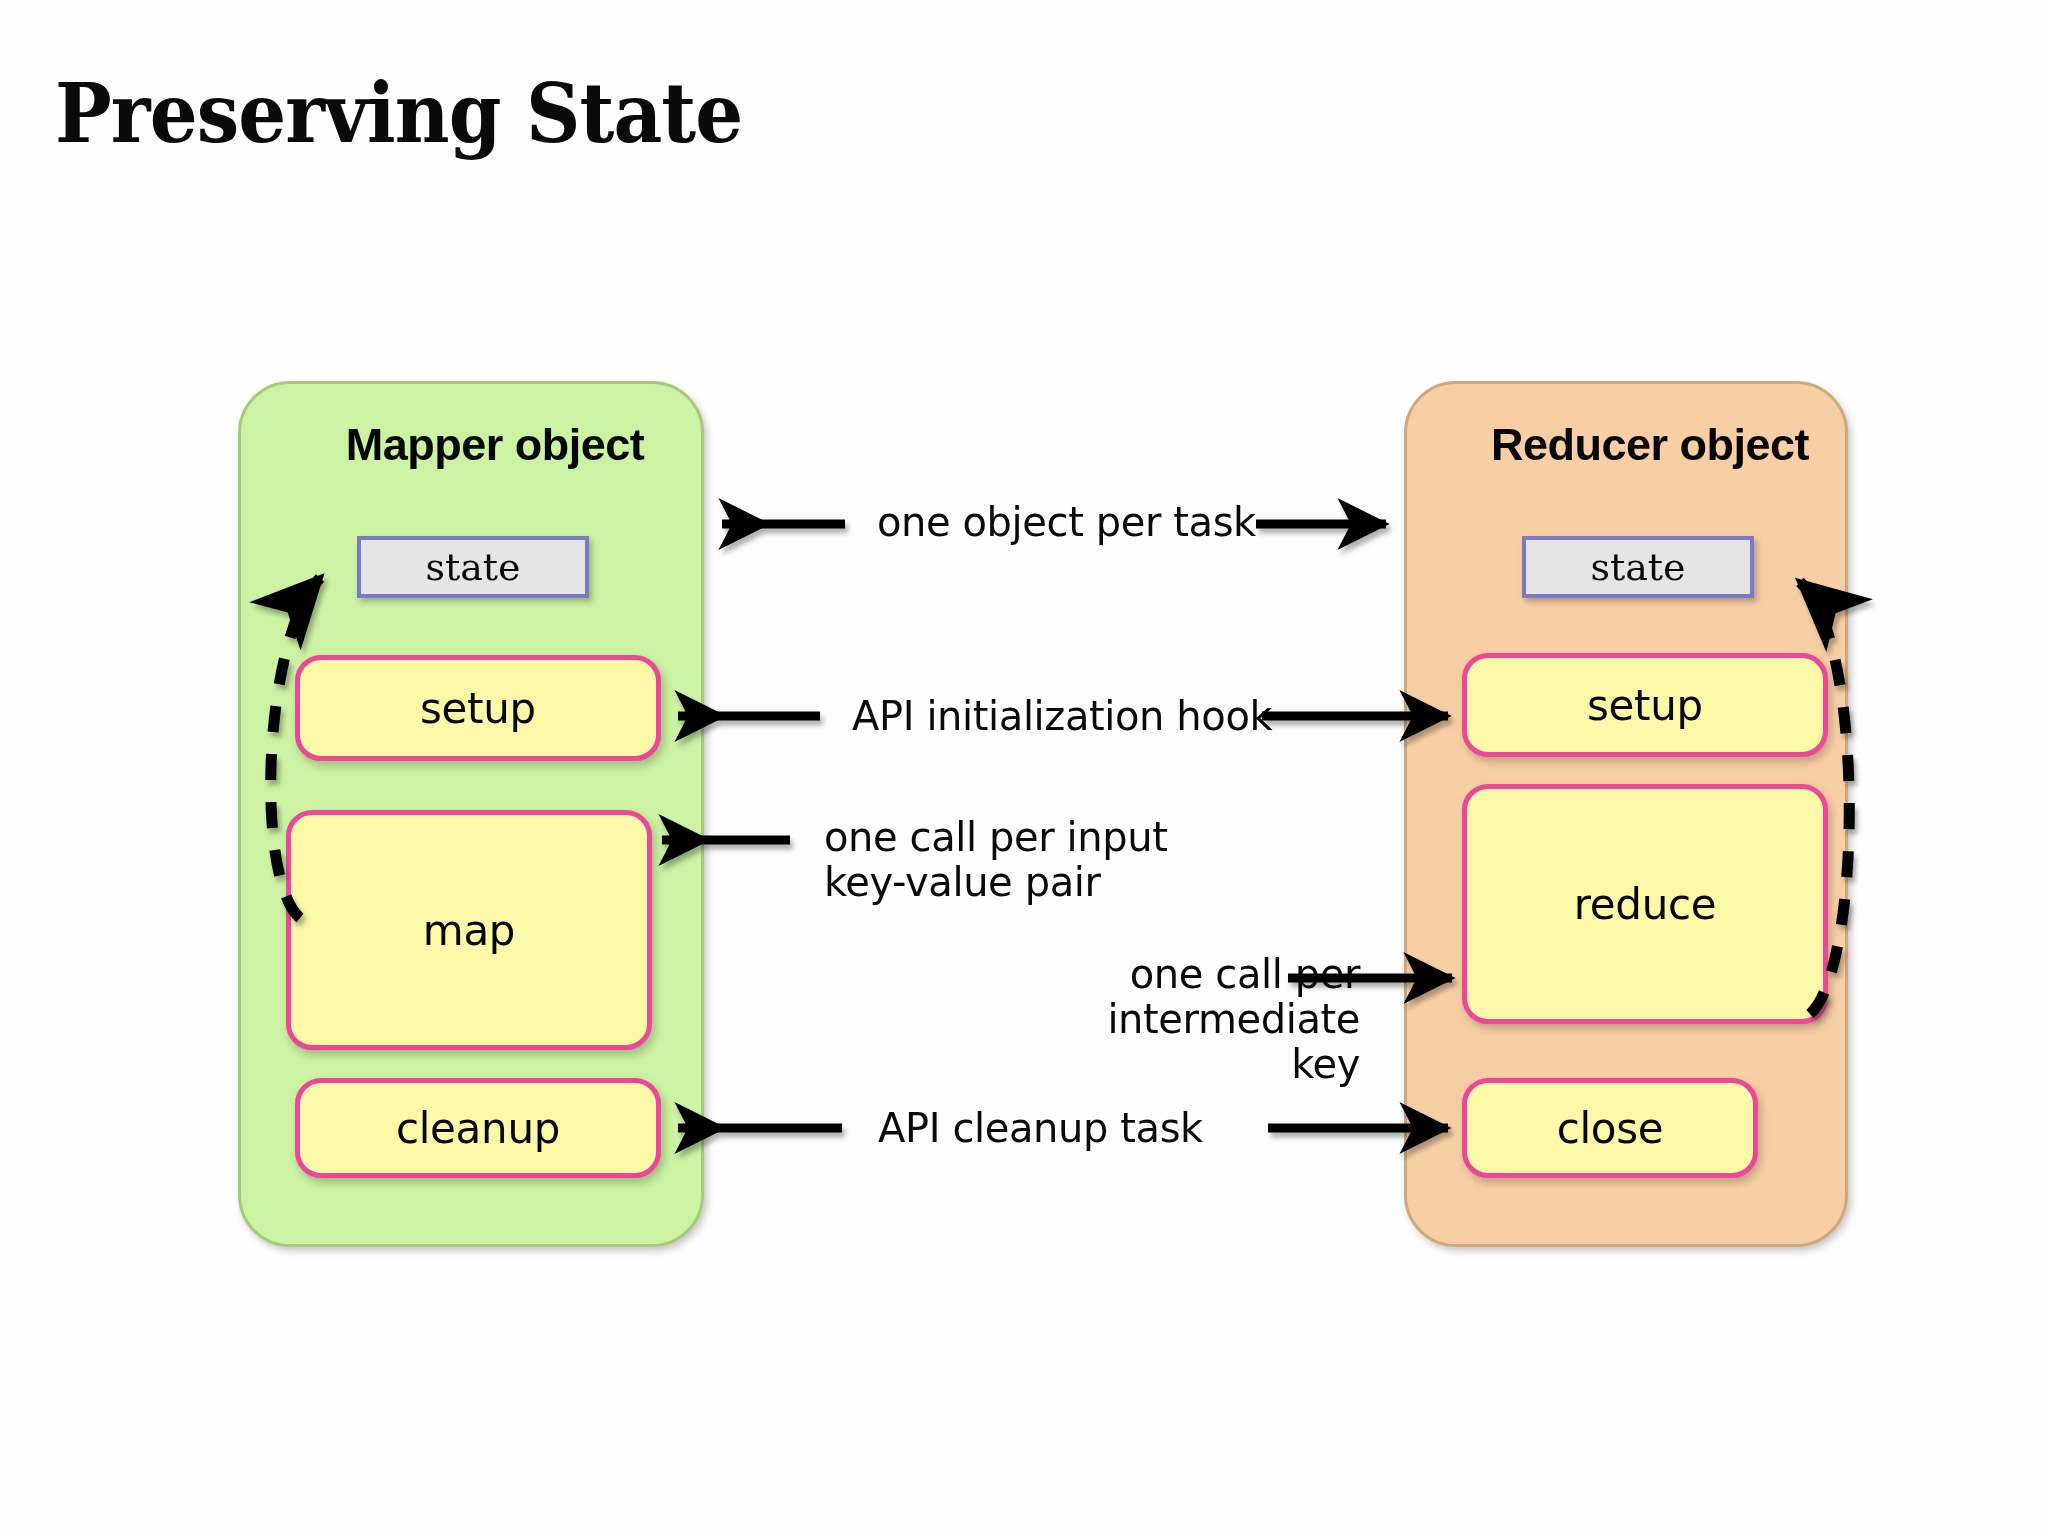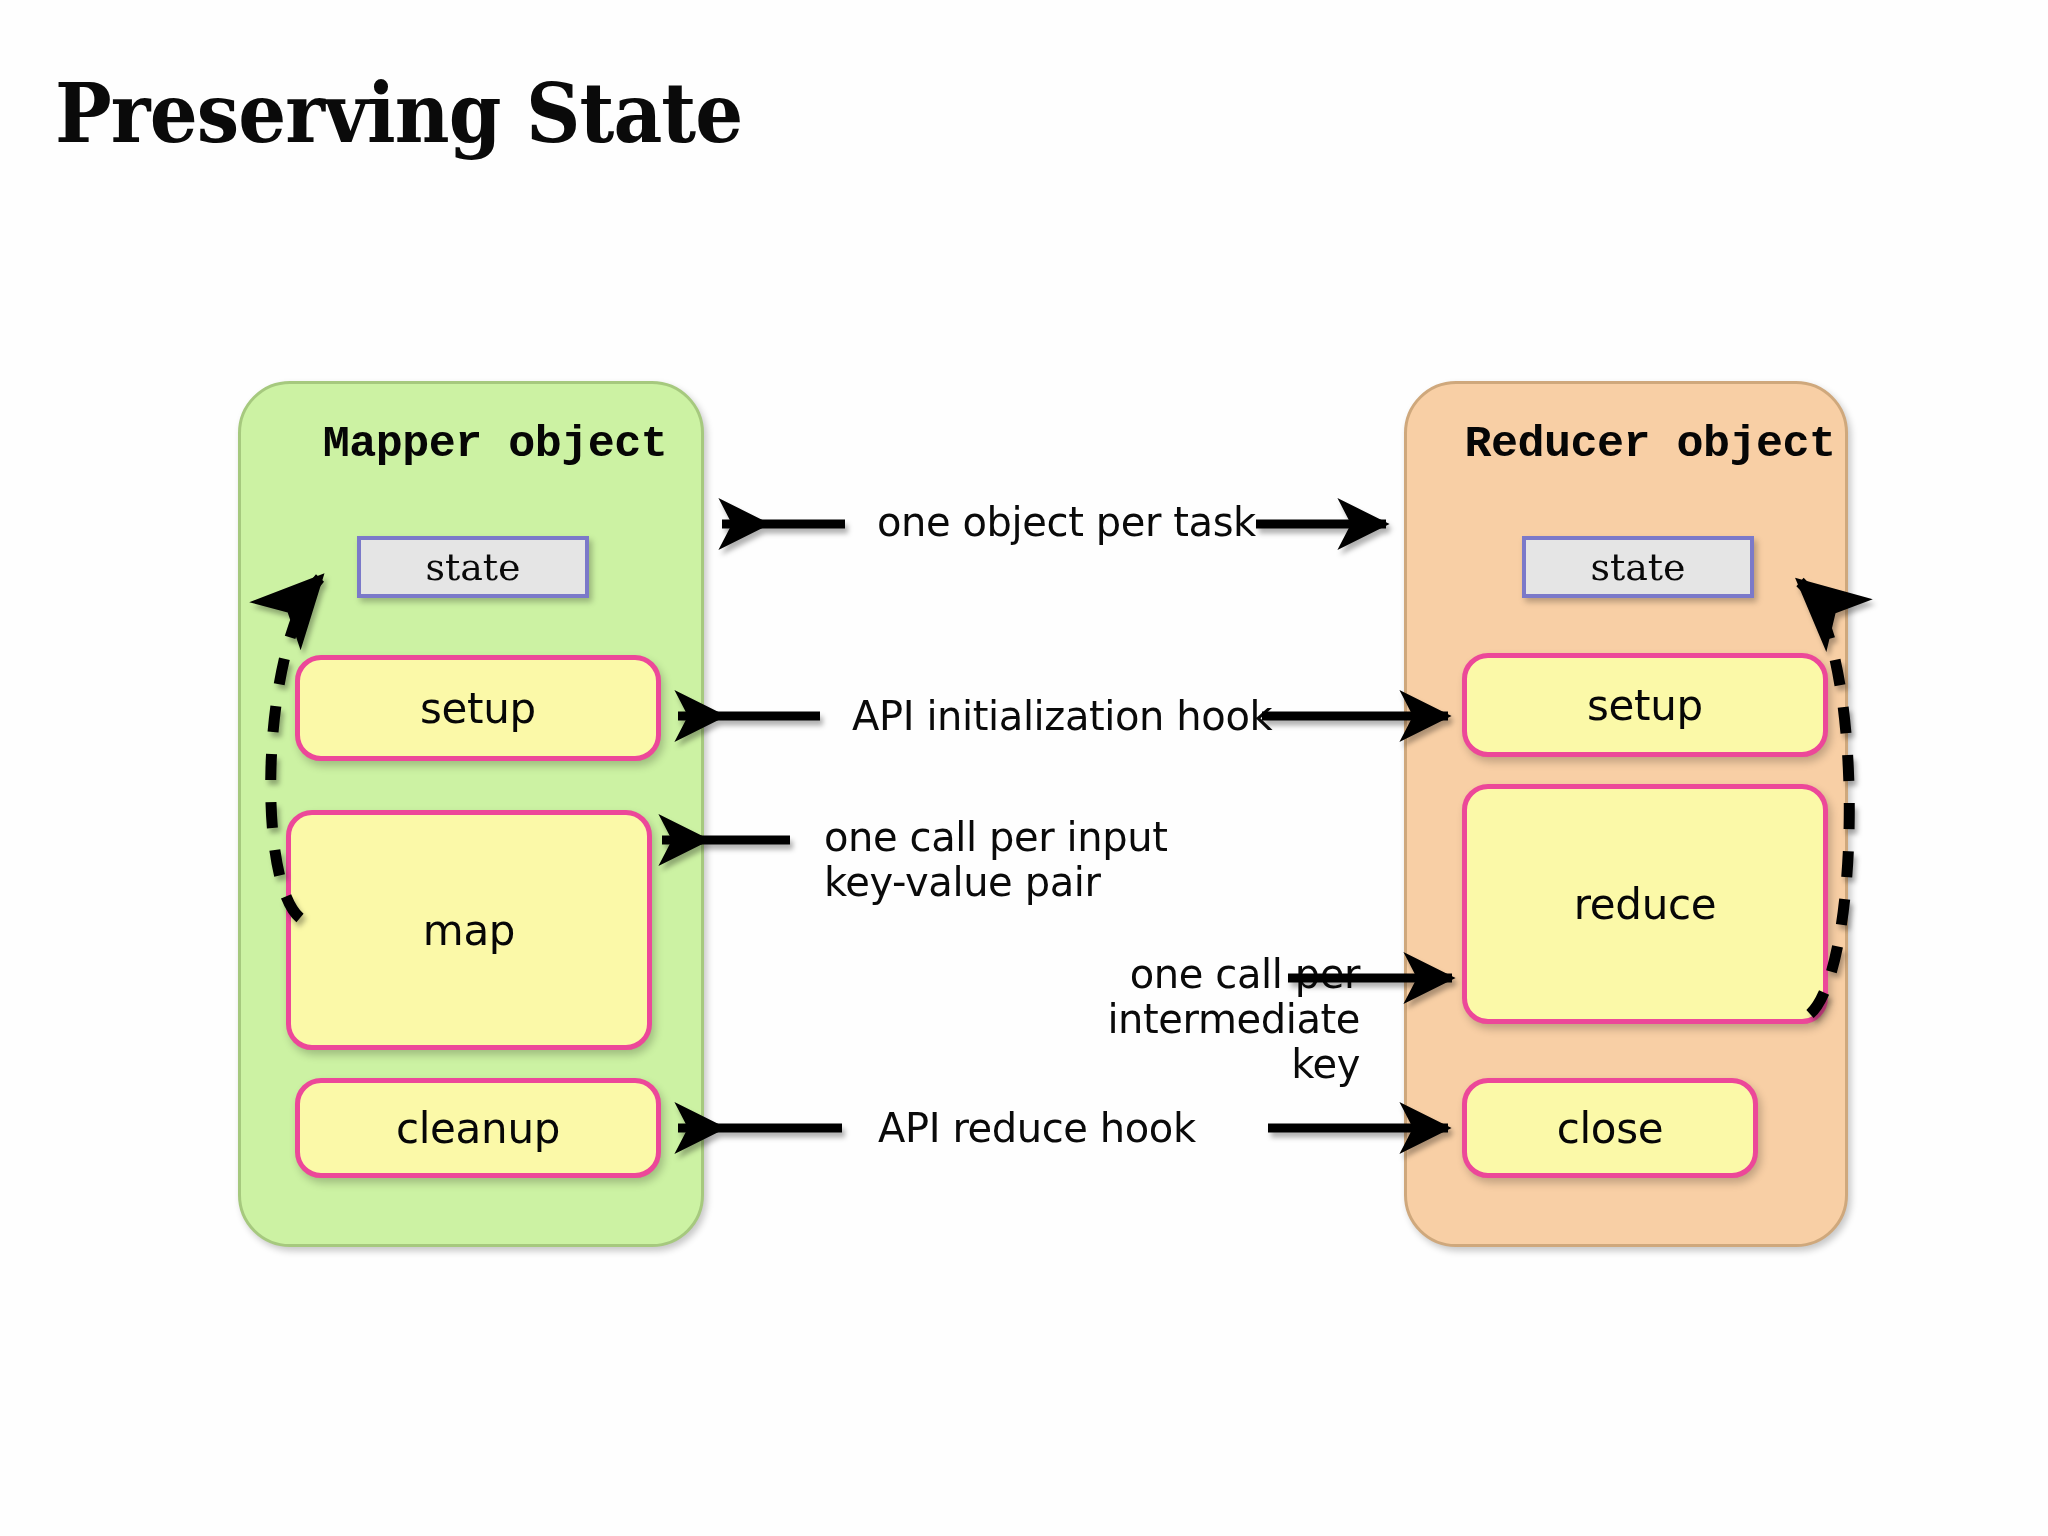--- a/index.html
+++ b/index.html
@@ -63,21 +63,21 @@
     background: #f8cfa5;
     border: 3px solid #cfa87c;
   }
 
   .object-title {
     position: absolute;
     left: 0;
     right: 0;
     top: 35px;
     text-align: center;
-    font-family: Liberation Mono, monospace;
+    font-family: Liberation Sans, sans-serif;
     font-weight: bold;
     font-size: 45px;
     color: #060606;
     letter-spacing: -0.5px;
     white-space: nowrap;
     margin-left: 48px;
   }
 
   
   .state-box {
@@ -189,21 +189,21 @@
   <div class="annot" id="annot-object">one object per task</div>
 
   <div class="annot" id="annot-init">API initialization hook</div>
 
   <div class="annot" id="annot-input">one call per input
 key-value pair</div>
 
   <div class="annot" id="annot-intermediate">one call per
 intermediate key</div>
 
-  <div class="annot" id="annot-cleanup">API reduce hook</div>
+  <div class="annot" id="annot-cleanup">API cleanup task</div>
 
   <svg id="arrows" viewBox="0 0 2048 1536">
     <defs>
       <marker id="headL" markerWidth="7" markerHeight="7" refX="5.6" refY="3.5" orient="auto" markerUnits="strokeWidth">
         <path d="M6,0.6 L0.2,3.5 L6,6.4 L4.5,3.5 Z" fill="#000"></path>
       </marker>
       <marker id="headR" markerWidth="7" markerHeight="7" refX="5.6" refY="3.5" orient="auto" markerUnits="strokeWidth">
         <path d="M0.2,0.6 L6,3.5 L0.2,6.4 L1.7,3.5 Z" fill="#000"></path>
       </marker>
       <marker id="headDash" markerWidth="8" markerHeight="8" refX="6.4" refY="4" orient="auto" markerUnits="strokeWidth">

